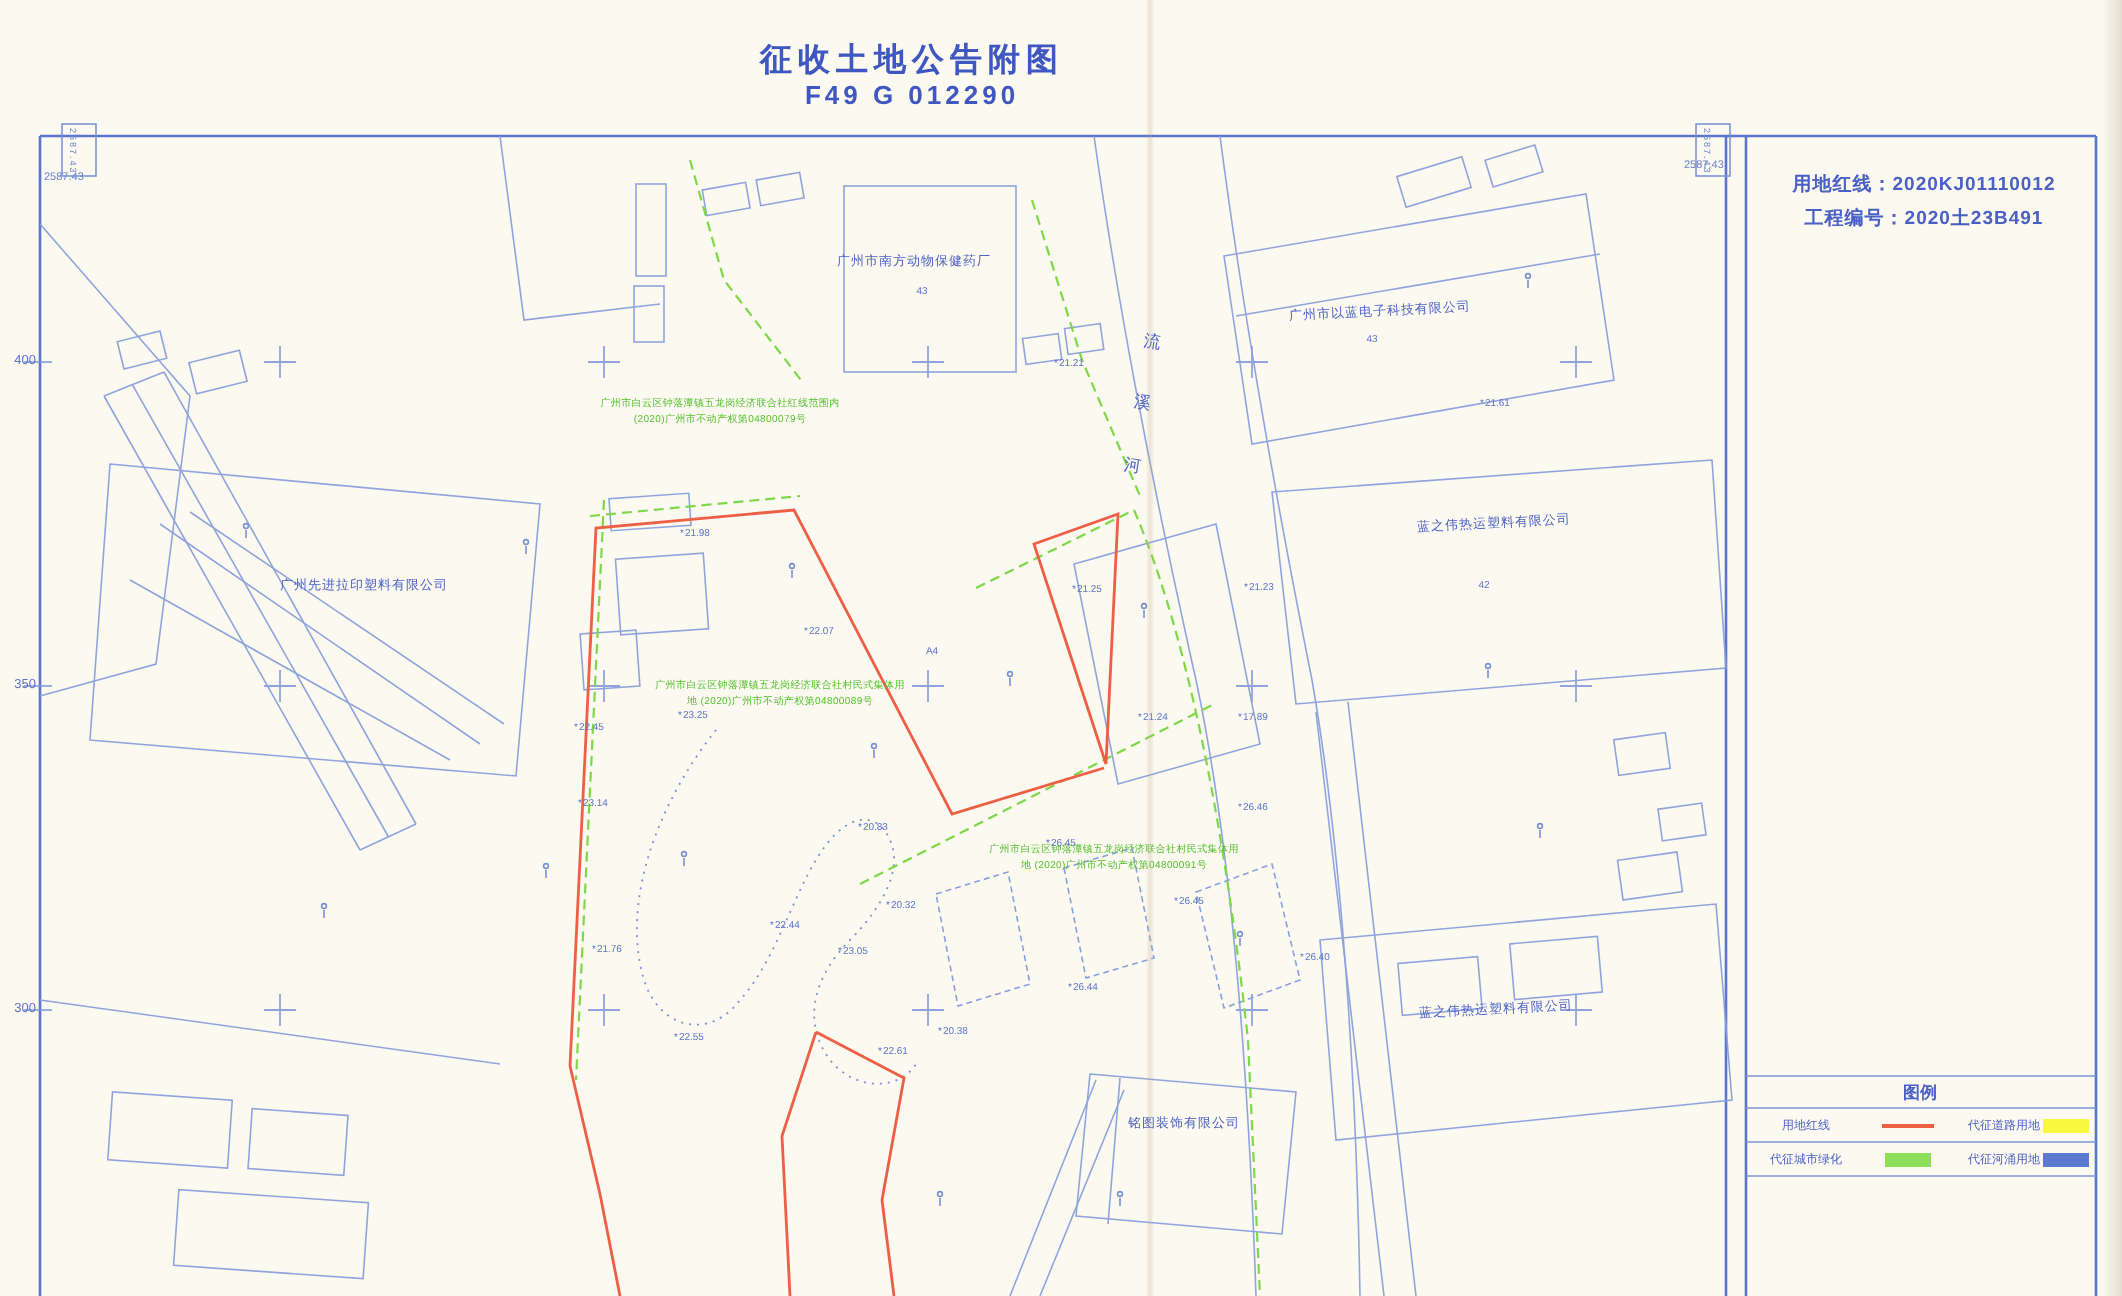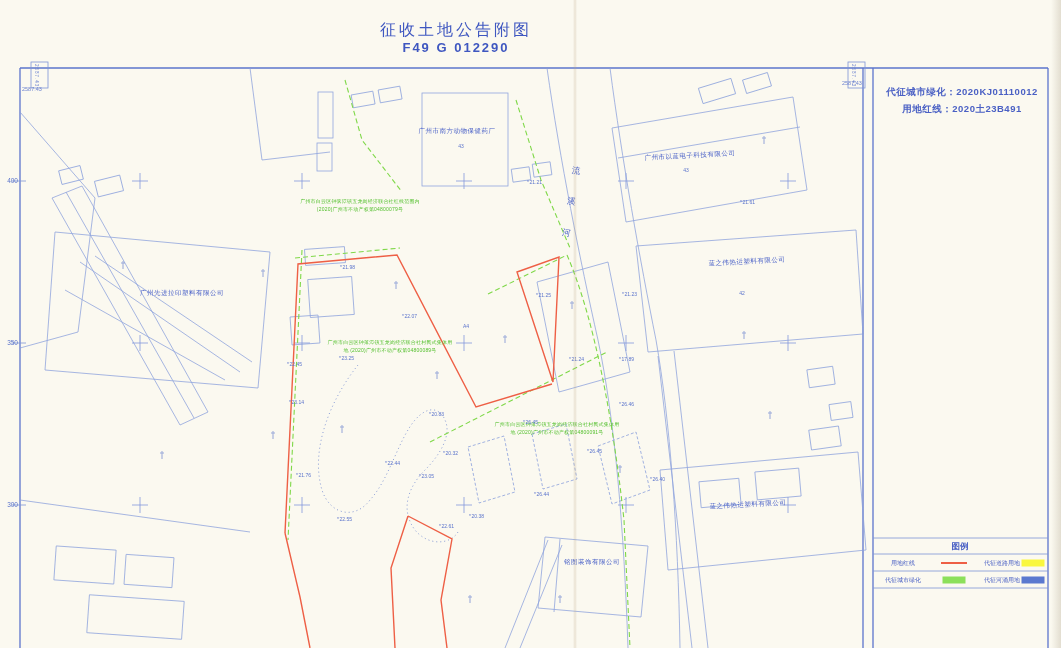--- a/index.html
+++ b/index.html
@@ -4,21 +4,21 @@
 <style>
   html,body{margin:0;padding:0;}
   body{
     width:1061px;height:648px;position:relative;overflow:hidden;
     background:#fbf9f0;
     font-family:"Liberation Sans", sans-serif;
   }
   svg{position:absolute;left:0;top:0;}
   
   .blue-t{position:absolute;color:#4c63c8;white-space:nowrap;}
-  .title1{font-size:16px;font-weight:normal;letter-spacing:3px;color:#3f57c0;transform:translateX(-50%);}
+  .title1{font-size:16px;font-weight:bold;letter-spacing:3px;color:#3f57c0;transform:translateX(-50%);}
   .title2{font-size:13px;font-weight:bold;letter-spacing:2px;color:#3f57c0;transform:translateX(-50%);}
   .info-line{font-size:9.5px;font-weight:bold;color:#4a60c4;transform:translateX(-50%);letter-spacing:.5px;}
   .legend-title{font-size:8.5px;font-weight:bold;transform:translateX(-50%);color:#4a60c4;}
   .legend-label{font-size:6px;transform:translate(-50%,-50%);color:#4a60c4;}
   .swatch{position:absolute;transform:translate(-50%,-50%);}
   .sw-redline{width:26px;height:2px;background:#ee5f45;}
   .sw-yellow{width:23px;height:7px;background:#f9f73e;}
   .sw-green{width:23px;height:7px;background:#8ce05a;}
   .sw-blue{width:23px;height:7px;background:#5b79cf;}
   .corner-coord{font-size:5.5px;color:#6d83cf;}
@@ -159,22 +159,22 @@
     <path d="M517,272 L559,257 L553,382 Z"></path>
     <path d="M285,533 L300,597 L310,648"></path>
     <path d="M408,516 L452,539 L441,600 L447,648"></path>
     <path d="M408,516 L391,568 L395,648"></path>
   </g>
 </svg>
 
 <div class="blue-t title1" style="left:456px;top:20px;">征收土地公告附图</div>
 <div class="blue-t title2" style="left:456px;top:40px;">F49 G 012290</div>
 
-<div class="blue-t info-line" style="left:962px;top:86px;">代征城市绿化：2020KJ01110012</div>
-<div class="blue-t info-line" style="left:962px;top:103px;">用地红线：2020土23B491</div>
+<div class="blue-t info-line" style="left:962px;top:86px;">用地红线：2020KJ01110012</div>
+<div class="blue-t info-line" style="left:962px;top:103px;">工程编号：2020土23B491</div>
 
 <div class="blue-t legend-title" style="left:960px;top:541px;">图例</div>
 <div class="blue-t legend-label" style="left:903px;top:563px;">用地红线</div>
 <div class="swatch sw-redline" style="left:954px;top:563px;"></div>
 <div class="blue-t legend-label" style="left:1002px;top:563px;">代征道路用地</div>
 <div class="swatch sw-yellow" style="left:1033px;top:563px;"></div>
 <div class="blue-t legend-label" style="left:903px;top:580px;">代征城市绿化</div>
 <div class="swatch sw-green" style="left:954px;top:580px;"></div>
 <div class="blue-t legend-label" style="left:1002px;top:580px;">代征河涌用地</div>
 <div class="swatch sw-blue" style="left:1033px;top:580px;"></div>

